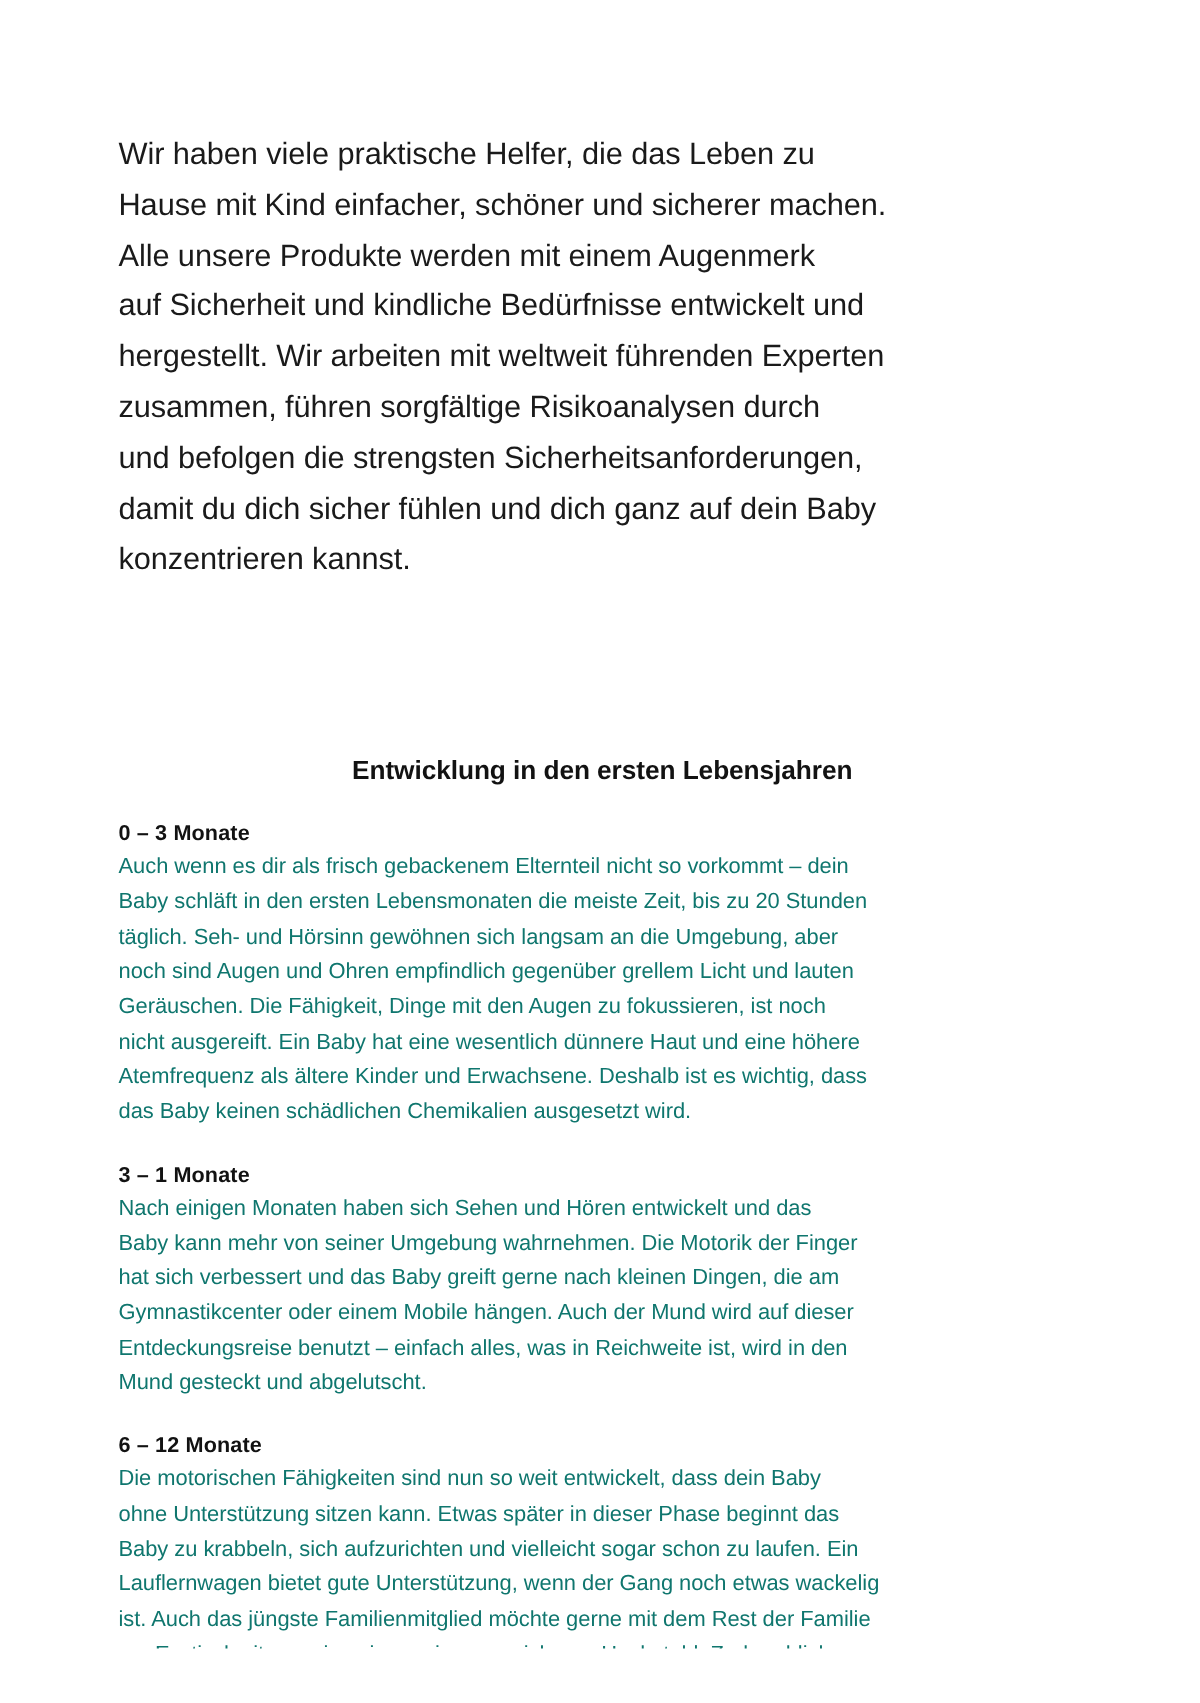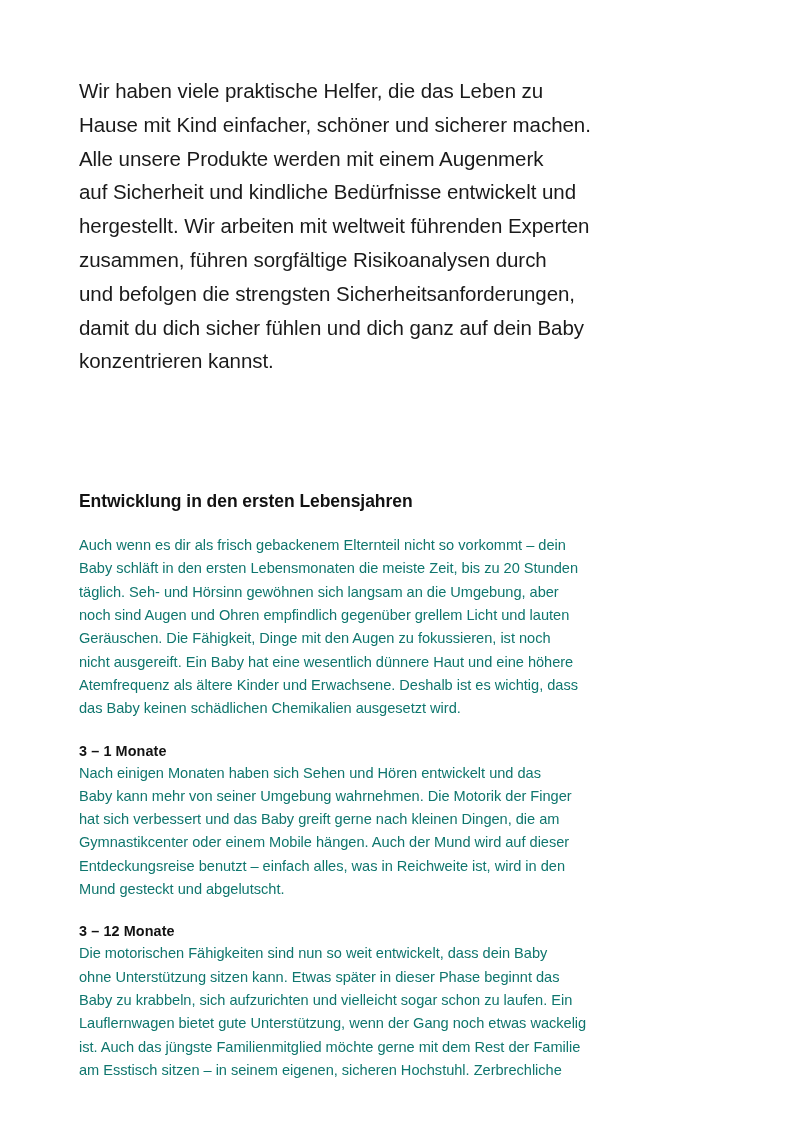--- a/index.html
+++ b/index.html
@@ -10,21 +10,21 @@
   }
   body {
     font-family: "Liberation Sans", "DejaVu Sans", sans-serif;
     color: #1a1a1a;
     -webkit-font-smoothing: antialiased;
   }
   .page {
     position: relative;
     width: 800px;
     height: 1087px;
-    margin: 0 auto;
+    margin: 12px auto;
     background: #ffffff;
     box-sizing: border-box;
     overflow: hidden;
   }
   .content {
     position: absolute;
     left: 79px;
     top: 0;
     width: 645px;
   }
@@ -45,20 +45,21 @@
   .section-block {
     padding-top: 112px;
   }
   .section-heading {
     margin: 0;
     font-size: 17.5px;
     line-height: 22px;
     font-weight: 700;
     color: #121212;
     letter-spacing: -0.05px;
+    text-align: center;
   }
 
   .subsection {
     margin-top: 20px;
   }
   .subsection.first {
     margin-top: 22px;
   }
   .sub-heading {
     margin: 0 0 1px 0;
@@ -104,20 +105,21 @@
 hergestellt. Wir arbeiten mit weltweit führenden Experten
 zusammen, führen sorgfältige Risikoanalysen durch
 und befolgen die strengsten Sicherheitsanforderungen,
 damit du dich sicher fühlen und dich ganz auf dein Baby
 konzentrieren kannst.</p>
 
     <div class="section-block">
       <h2 class="section-heading">Entwicklung in den ersten Lebensjahren</h2>
 
       <div class="subsection first">
+        <h3 class="sub-heading">0 – 3 Monate</h3>
         <p class="sub-body">Auch wenn es dir als frisch gebackenem Elternteil nicht so vorkommt – dein
 Baby schläft in den ersten Lebensmonaten die meiste Zeit, bis zu 20 Stunden
 täglich. Seh- und Hörsinn gewöhnen sich langsam an die Umgebung, aber
 noch sind Augen und Ohren empfindlich gegenüber grellem Licht und lauten
 Geräuschen. Die Fähigkeit, Dinge mit den Augen zu fokussieren, ist noch
 nicht ausgereift. Ein Baby hat eine wesentlich dünnere Haut und eine höhere
 Atemfrequenz als ältere Kinder und Erwachsene. Deshalb ist es wichtig, dass
 das Baby keinen schädlichen Chemikalien ausgesetzt wird.</p>
       </div>
 
@@ -125,21 +127,21 @@
         <h3 class="sub-heading">3 – 1 Monate</h3>
         <p class="sub-body">Nach einigen Monaten haben sich Sehen und Hören entwickelt und das
 Baby kann mehr von seiner Umgebung wahrnehmen. Die Motorik der Finger
 hat sich verbessert und das Baby greift gerne nach kleinen Dingen, die am
 Gymnastikcenter oder einem Mobile hängen. Auch der Mund wird auf dieser
 Entdeckungsreise benutzt – einfach alles, was in Reichweite ist, wird in den
 Mund gesteckt und abgelutscht.</p>
       </div>
 
       <div class="subsection">
-        <h3 class="sub-heading">3 – 12 Monate</h3>
+        <h3 class="sub-heading">6 – 12 Monate</h3>
         <p class="sub-body">Die motorischen Fähigkeiten sind nun so weit entwickelt, dass dein Baby
 ohne Unterstützung sitzen kann. Etwas später in dieser Phase beginnt das
 Baby zu krabbeln, sich aufzurichten und vielleicht sogar schon zu laufen. Ein
 Lauflernwagen bietet gute Unterstützung, wenn der Gang noch etwas wackelig
 ist. Auch das jüngste Familienmitglied möchte gerne mit dem Rest der Familie
 am Esstisch sitzen – in seinem eigenen, sicheren Hochstuhl. Zerbrechliche
 Gegenstände solltest du aber lieber außer Reichweite bringen, denn eine
 beliebte Beschäftigung von Babys ist es, nach Dingen zu greifen und sie
 gegeneinander zu schlagen.</p>
       </div>

